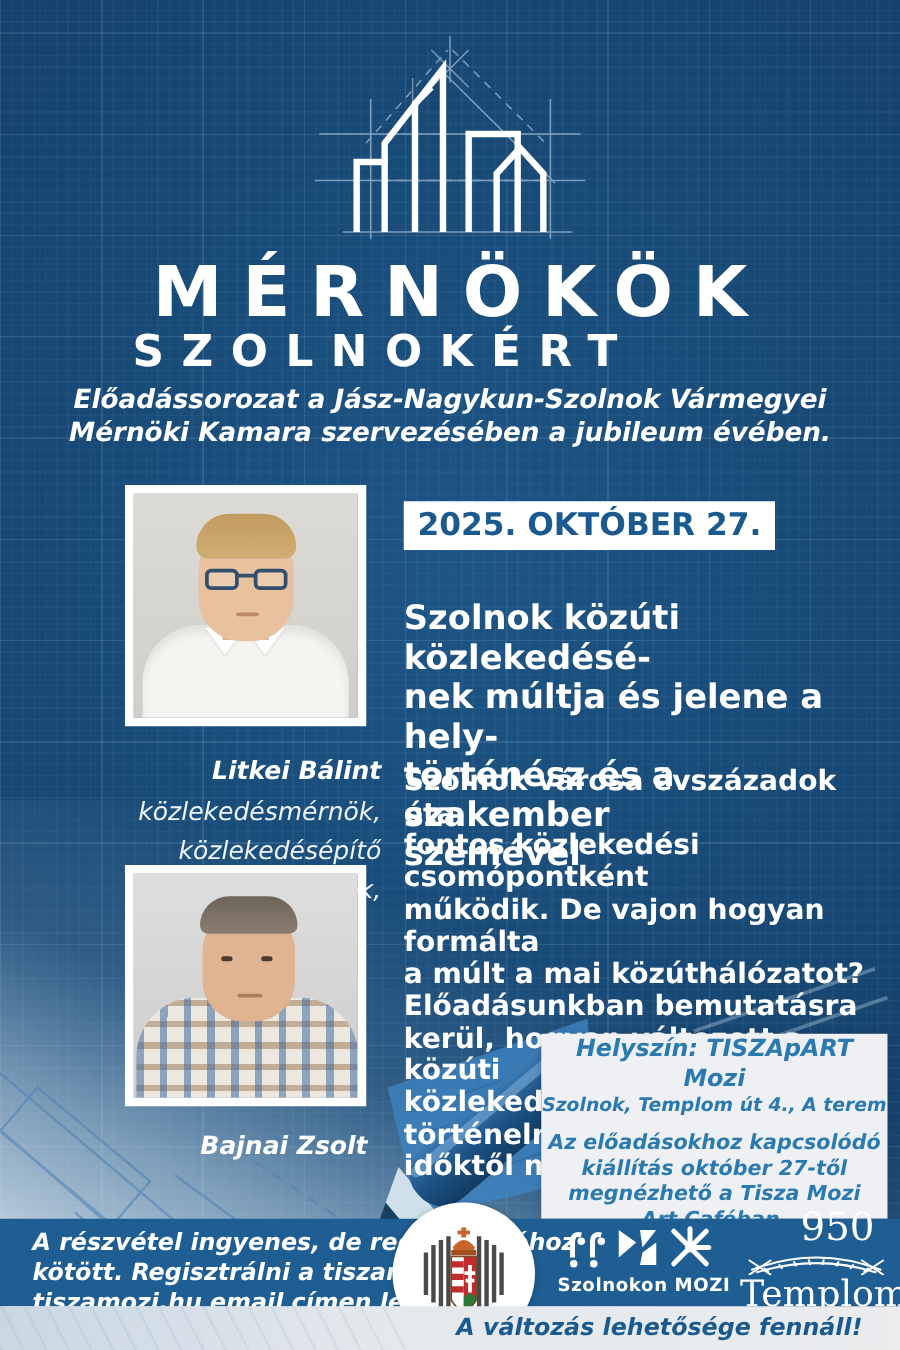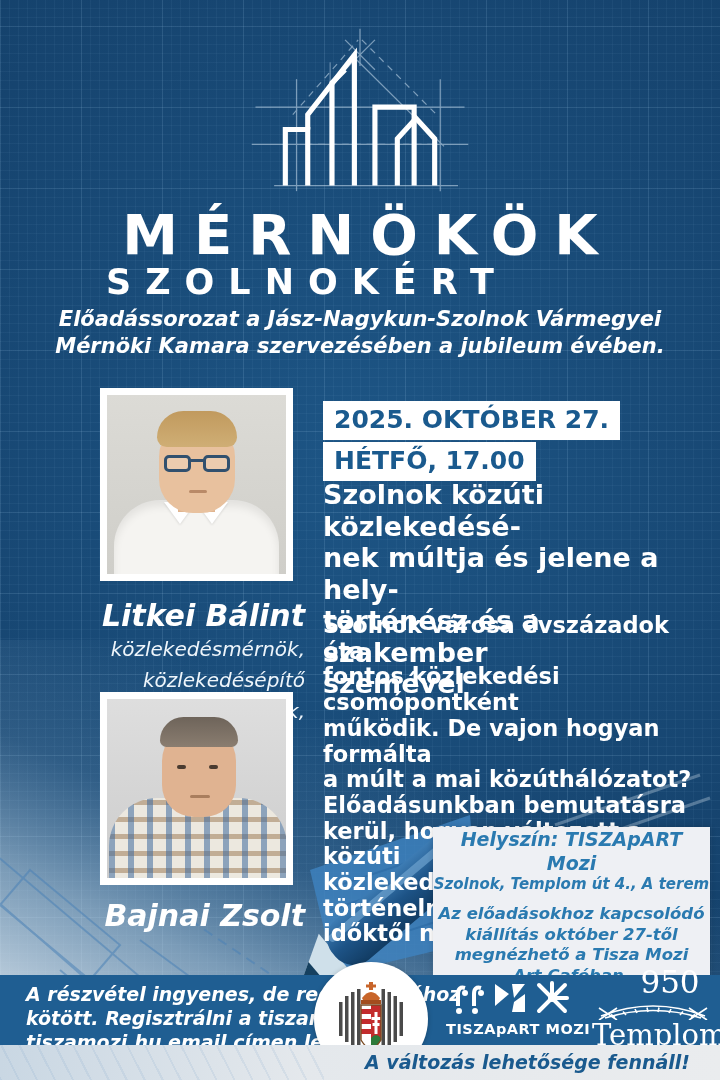--- a/index.html
+++ b/index.html
@@ -58,22 +58,22 @@
   .av-head2 { position:absolute; left:55px; top:26px; width:74px; height:92px;
     background:#e0b391; border-radius:36px 36px 32px 32px; }
   .av-hair2 { position:absolute; left:53px; top:18px; width:78px; height:30px;
     background:linear-gradient(180deg,#6e645a,#8a7d70); border-radius:36px 36px 10px 10px; }
   .av-eyes2 span { position:absolute; top:66px; width:9px; height:4px; background:#4a3b30; border-radius:2px; }
   .av-eyes2 .l { left:70px; } .av-eyes2 .r { left:102px; }
   .av-mouth2 { position:absolute; left:83px; top:96px; width:20px; height:3px; background:#a97e5e; border-radius:2px; }
   
   .caption { position:absolute; width:287px; text-align:right; color:#fff; }
   .cap1 { left:18px; top:598px; }
-  .cap2 { left:18px; top:898px; }
-  .speaker-name { font-size:30px; font-weight:bold; font-style:italic; line-height:36px; }
+  .cap2 { left:7px; top:898px; }
+  .speaker-name { font-size:20px; font-weight:bold; font-style:italic; line-height:36px; }
   .speaker-roles { font-size:20px; font-style:italic; line-height:31px; white-space:pre-line; color:#eef5fb; }
   
   .datebox { position:absolute; left:323px; background:#fff; color:#1a5a8e;
     font-weight:bold; font-size:25px; padding:4px 11px 6px 11px; white-space:nowrap; }
   .date1 { top:401px; }
   .date2 { top:442px; }
   .event-title { position:absolute; left:323px; top:479px; width:385px; color:#fff;
     font-size:27px; font-weight:bold; line-height:31.5px; white-space:pre-line; }
   .event-desc { position:absolute; left:323px; top:613px; width:385px; color:#fff;
     font-size:22.5px; font-weight:600; line-height:25.7px; white-space:pre-line; }
@@ -225,21 +225,20 @@
           <span class="r"></span>
         </div>
       <div class="av-mouth2"></div>
     </div>
   </div>
   <div class="caption cap2">
     <div class="speaker-name">Bajnai Zsolt</div>
   </div>
 
   <div class="datebox date1">2025. OKTÓBER 27.</div>
-  <div class="datebox date2">HÉTFŐ, 17.00</div>
   <div class="event-title">Szolnok közúti közlekedésé-
 nek múltja és jelene a hely-
 történész és a szakember
 szemével</div>
   <div class="event-desc">Szolnok városa évszázadok óta
 fontos közlekedési csomópontként
 működik. De vajon hogyan formálta
 a múlt a mai közúthálózatot?
 Előadásunkban bemutatásra
 kerül, hogyan változott a közúti
@@ -315,21 +314,21 @@
           <path d="M18,18 L5,5"></path>
             <path d="M18,18 L31,5"></path>
             <path d="M18,18 L5,31"></path>
           <path d="M18,18 L31,31"></path>
             <path d="M18,18 L18,3"></path>
             <path d="M18,18 L33,18"></path>
         </g>
         <circle cx="18" cy="18" r="4" fill="#fff"></circle>
       </svg>
     </div>
-    <div class="tiszapart-label">TISZApART MOZI</div>
+    <div class="tiszapart-label">Szolnokon MOZI</div>
   </div>
 
   <div class="szolnok">
     <div class="szolnok-950">950</div>
     <svg width="112" height="26" viewBox="0 0 112 26">
       <g stroke="#fff" stroke-width="1.6" fill="none">
         <path d="M4,22 Q56,2 108,22"></path>
         <path d="M8,24 Q56,9 104,24"></path>
         <path d="M14,20.5 L18,23.5 M26,17.5 L29,21 M38,15 L40,19 M50,13.5 L51,18 M62,13.5 L61,18 M74,15 L72,19 M86,17.5 L83,21 M98,20.5 L94,23.5"></path>
         <path d="M2,14 L20,26 M20,14 L2,26"></path>

